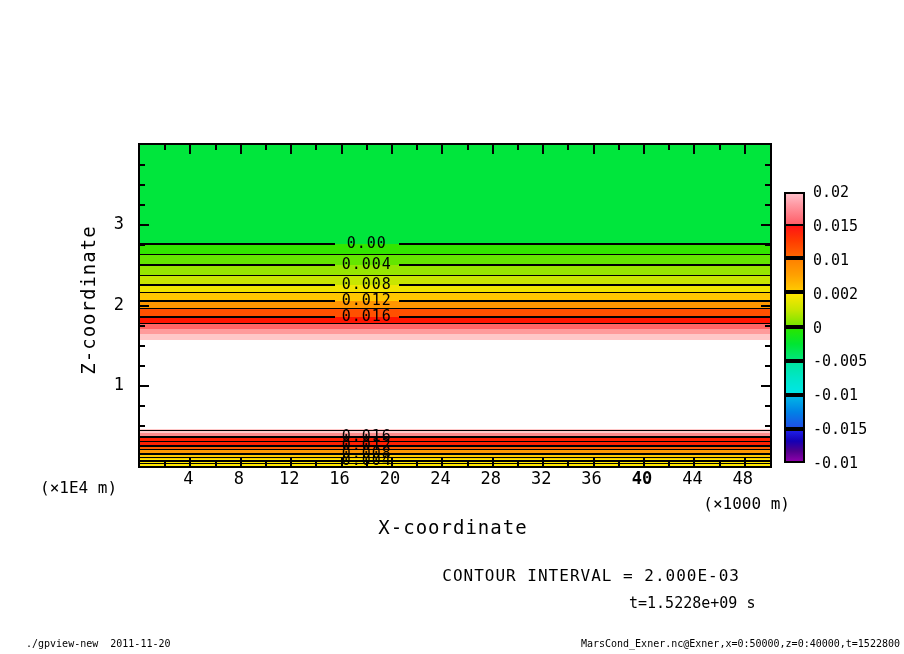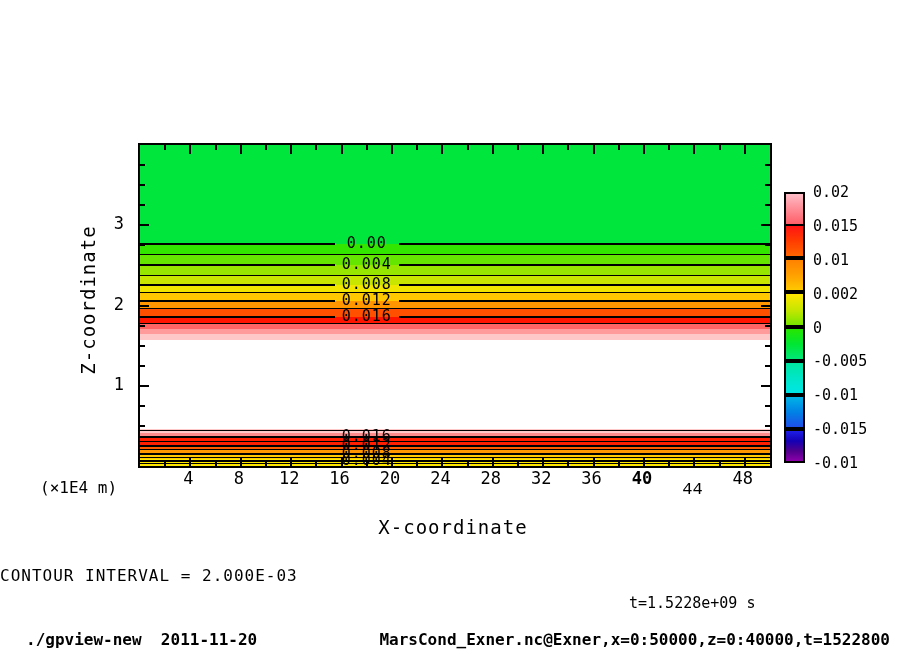--- a/index.html
+++ b/index.html
@@ -15,25 +15,25 @@
   .tick{position:absolute;background:#000;z-index:3;}
   #y-label{left:88px;top:300px;transform:translate(-50%,-50%) rotate(-90deg);font-size:19px;letter-spacing:1px;white-space:nowrap;}
   #y-unit{left:40px;top:478px;font-size:16px;}
   #x-label{left:138px;top:516px;width:630px;text-align:center;font-size:19px;letter-spacing:1px;}
   #x-unit{left:640px;top:494px;width:150px;text-align:right;font-size:16px;}
   .xtick-label{position:absolute;width:44px;text-align:center;font-size:17px;}
   .ytick-label{position:absolute;width:40px;text-align:right;font-size:17px;}
   #colorbar{left:784px;top:192px;width:21px;height:273px;}
   .cb-box{position:absolute;left:0;width:21px;border:2px solid #000;box-sizing:border-box;}
   .cb-label{position:absolute;left:813px;font-size:15px;line-height:19px;white-space:nowrap;}
-  #contour-note{top:566px;left:0;width:740px;text-align:left;font-size:16px;letter-spacing:1px;}
+  #contour-note{top:566px;left:0;width:740px;text-align:right;font-size:16px;letter-spacing:1px;}
   #time-note{left:629px;top:594px;font-size:15px;}
-  .footer{bottom:5px;font-size:16px;font-weight:bold;white-space:pre;}
+  .footer{bottom:5px;font-size:10px;font-weight:normal;white-space:pre;}
   #footer-left{left:26px;}
-  #footer-right{right:14px;}
+  #footer-right{right:4px;}
 </style>
 </head>
 <body>
 
 <div id="canvas">
 
   <div class="abs" id="plot">
     <div id="plot-inner">
         <div class="band" style="top: 0px; height: 98.7075px; background: rgb(0, 230, 60);"></div>
         <div class="band" style="top: 98.7075px; height: 10.4325px; background: rgb(50, 230, 0);"></div>
@@ -166,20 +166,21 @@
         <div class="tick" style="left: 0px; top: 39.125px; width: 5px; height: 2px;"></div>
         <div class="tick" style="left: 625px; top: 39.125px; width: 5px; height: 2px;"></div>
         <div class="tick" style="left: 0px; top: 19.0625px; width: 5px; height: 2px;"></div>
         <div class="tick" style="left: 625px; top: 19.0625px; width: 5px; height: 2px;"></div>
       </div>
   </div>
 
   <div class="abs" id="y-label">Z-coordinate</div>
   <div class="abs" id="y-unit">(×1E4 m)</div>
   <div class="abs" id="x-label">X-coordinate</div>
+  <div class="abs" id="x-unit">(×1000 m)</div>
 
   <div class="abs" id="colorbar">
       <div class="cb-box" style="top: 0px; height: 34px; background: linear-gradient(rgb(255, 190, 200), rgb(255, 155, 165), rgb(255, 125, 135), rgb(255, 95, 105));"></div>
       <div class="cb-box" style="top: 32px; height: 34px; background: linear-gradient(rgb(255, 20, 20), rgb(255, 60, 0), rgb(255, 100, 0));"></div>
       <div class="cb-box" style="top: 66px; height: 34px; background: linear-gradient(rgb(255, 130, 0), rgb(255, 160, 0), rgb(255, 200, 0));"></div>
       <div class="cb-box" style="top: 100px; height: 35px; background: linear-gradient(rgb(255, 230, 0), rgb(200, 230, 0), rgb(120, 230, 0));"></div>
       <div class="cb-box" style="top: 135px; height: 34px; background: linear-gradient(rgb(40, 230, 0), rgb(0, 230, 50), rgb(0, 230, 120));"></div>
       <div class="cb-box" style="top: 169px; height: 34px; background: linear-gradient(rgb(0, 230, 160), rgb(0, 230, 200), rgb(0, 230, 230));"></div>
       <div class="cb-box" style="top: 203px; height: 34px; background: linear-gradient(rgb(0, 180, 230), rgb(0, 130, 230), rgb(30, 80, 230));"></div>
       <div class="cb-box" style="top: 237px; height: 34px; background: linear-gradient(rgb(30, 30, 230), rgb(20, 0, 180), rgb(80, 0, 140), rgb(140, 0, 170));"></div>
@@ -192,21 +193,21 @@
 <div class="xtick-label" style="left: 166.4px; top: 468px;">4</div>
     <div class="xtick-label" style="left: 216.8px; top: 468px;">8</div>
     <div class="xtick-label" style="left: 267.2px; top: 468px;">12</div>
     <div class="xtick-label" style="left: 317.6px; top: 468px;">16</div>
     <div class="xtick-label" style="left: 368px; top: 468px;">20</div>
     <div class="xtick-label" style="left: 418.4px; top: 468px;">24</div>
     <div class="xtick-label" style="left: 468.8px; top: 468px;">28</div>
     <div class="xtick-label" style="left: 519.2px; top: 468px;">32</div>
     <div class="xtick-label" style="left: 569.6px; top: 468px;">36</div>
     <div class="xtick-label" style="left: 620px; top: 468px; font-weight: bold;">40</div>
-    <div class="xtick-label" style="left: 670.4px; top: 480px; font-family: Liberation Mono, monospace;">44</div>
+    <div class="xtick-label" style="left: 670.4px; top: 468px;">44</div>
     <div class="xtick-label" style="left: 720.8px; top: 468px;">48</div>
     <div class="ytick-label" style="left: 84px; top: 373.75px;">1</div>
     <div class="ytick-label" style="left: 84px; top: 293.5px;">2</div>
     <div class="ytick-label" style="left: 84px; top: 213.25px;">3</div>
     <div class="cb-label" style="top: 183px;">0.02</div>
     <div class="cb-label" style="top: 216.875px;">0.015</div>
     <div class="cb-label" style="top: 250.75px;">0.01</div>
     <div class="cb-label" style="top: 284.625px;">0.002</div>
     <div class="cb-label" style="top: 318.5px;">0</div>
     <div class="cb-label" style="top: 352.375px;">-0.005</div>

